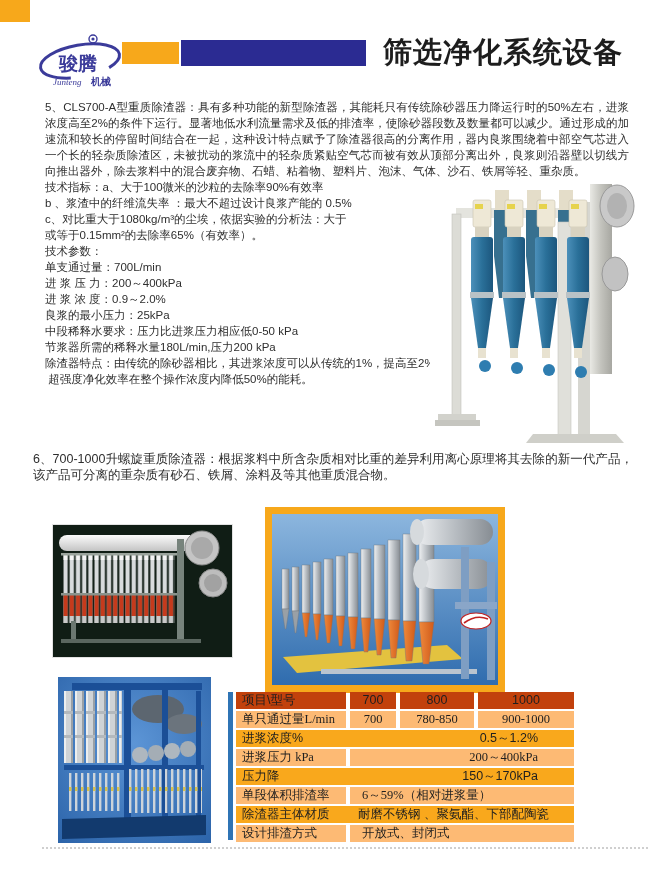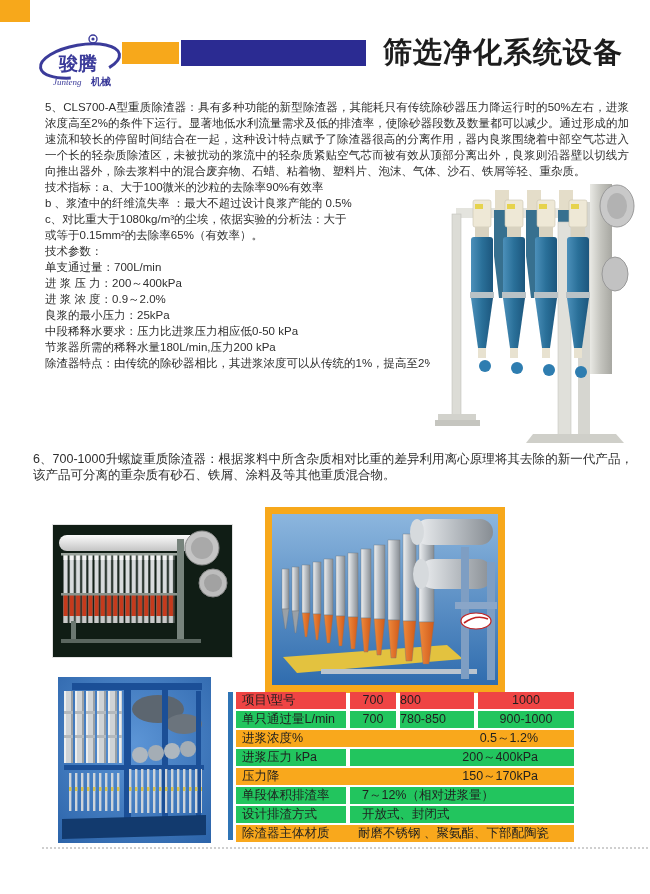--- a/index.html
+++ b/index.html
@@ -32,24 +32,24 @@
   .ph-blue{left:58px;top:677px;width:153px;height:166px;}
 
   
   .tbl{left:228px;top:692px;width:352px;}
   .tbl-bluebar{position:absolute;left:0;top:0;width:5px;height:148px;background:#2F74B5;}
   .tgrid{position:absolute;left:8px;top:0;width:338px;}
   .trow{display:flex;height:17px;margin-bottom:2px;font-size:12.5px;line-height:17px;color:#1f1f1f;}
   .cell{box-sizing:border-box;}
   .c-label{width:110px;padding-left:6px;}
   .c1{width:46px;margin-left:4px;text-align:center;}
-  .c2{width:74px;margin-left:4px;}
+  .c2{width:74px;margin-left:4px;text-align:center;}
   .c3{width:96px;margin-left:4px;text-align:center;}
-  .bg-o{background:#ef4444;}
-  .bg-g{background:#22c55e;}
+  .bg-o{background:#c2410c;}
+  .bg-g{background:#fdba74;font-family:Liberation Serif, serif;}
   .row-merged-o{display:flex;width:338px;background:#F9A81C;}
   .v-merged{flex:1;}
   .v-merged-g{width:224px;margin-left:4px;}
   .val-center{text-align:right;padding-right:36px;}
   .val-left{padding-left:12px;}
 
   .divider{left:42px;top:847px;width:606px;height:0;border-top:2px dotted #cfcfcf;}
 </style>
 </head>
 <body>
@@ -80,20 +80,21 @@
     <div class="line">c、对比重大于1080kg/m³的尘埃，依据实验的分析法：大于</div>
     <div class="line">或等于0.15mm²的去除率65%（有效率）。</div>
     <div class="line">技术参数：</div>
     <div class="line">单支通过量：700L/min</div>
     <div class="line">进 浆 压 力：200～400kPa</div>
     <div class="line">进 浆 浓 度：0.9～2.0%</div>
     <div class="line">良浆的最小压力：25kPa</div>
     <div class="line">中段稀释水要求：压力比进浆压力相应低0-50 kPa</div>
     <div class="line">节浆器所需的稀释水量180L/min,压力200 kPa</div>
     <div class="line">除渣器特点：由传统的除砂器相比，其进浆浓度可以从传统的1%，提高至2%。</div>
+    <div class="line"> 超强度净化效率在整个操作浓度内降低50%的能耗。</div>
   </div>
 
   <div class="abs ph ph-cls700">
     <svg width="212" height="262" viewBox="0 0 212 262">
       <defs>
         <linearGradient id="blueG" x1="0" y1="0" x2="1" y2="0">
           <stop offset="0" stop-color="#4c90ba"></stop>
             <stop offset="0.5" stop-color="#2a7099"></stop>
             <stop offset="1" stop-color="#1c567d"></stop>
         </linearGradient>
@@ -361,30 +362,30 @@
         <div class="cell v-merged-g bg-g val-center">200～400kPa</div>
       </div>
       <div class="trow">
         <div class="row-merged-o">
           <div class="cell c-label">压力降</div>
           <div class="cell v-merged val-center">150～170kPa</div>
         </div>
       </div>
       <div class="trow">
         <div class="cell c-label bg-g">单段体积排渣率</div>
-        <div class="cell v-merged-g bg-g val-left">7～12%（相对进浆量）</div>
-      </div>
-      <div class="trow">
-        <div class="cell c-label bg-g">设计排渣方式</div>
-        <div class="cell v-merged-g bg-g val-left">开放式、封闭式</div>
+        <div class="cell v-merged-g bg-g val-left">6～59%（相对进浆量）</div>
       </div>
       <div class="trow">
         <div class="row-merged-o">
           <div class="cell c-label">除渣器主体材质</div>
           <div class="cell v-merged val-left">耐磨不锈钢 、聚氨酯、下部配陶瓷</div>
         </div>
       </div>
+      <div class="trow">
+        <div class="cell c-label bg-g">设计排渣方式</div>
+        <div class="cell v-merged-g bg-g val-left">开放式、封闭式</div>
+      </div>
     </div>
   </div>
 
   <div class="abs divider"></div>
 
 </div>
 
 </body></html>

